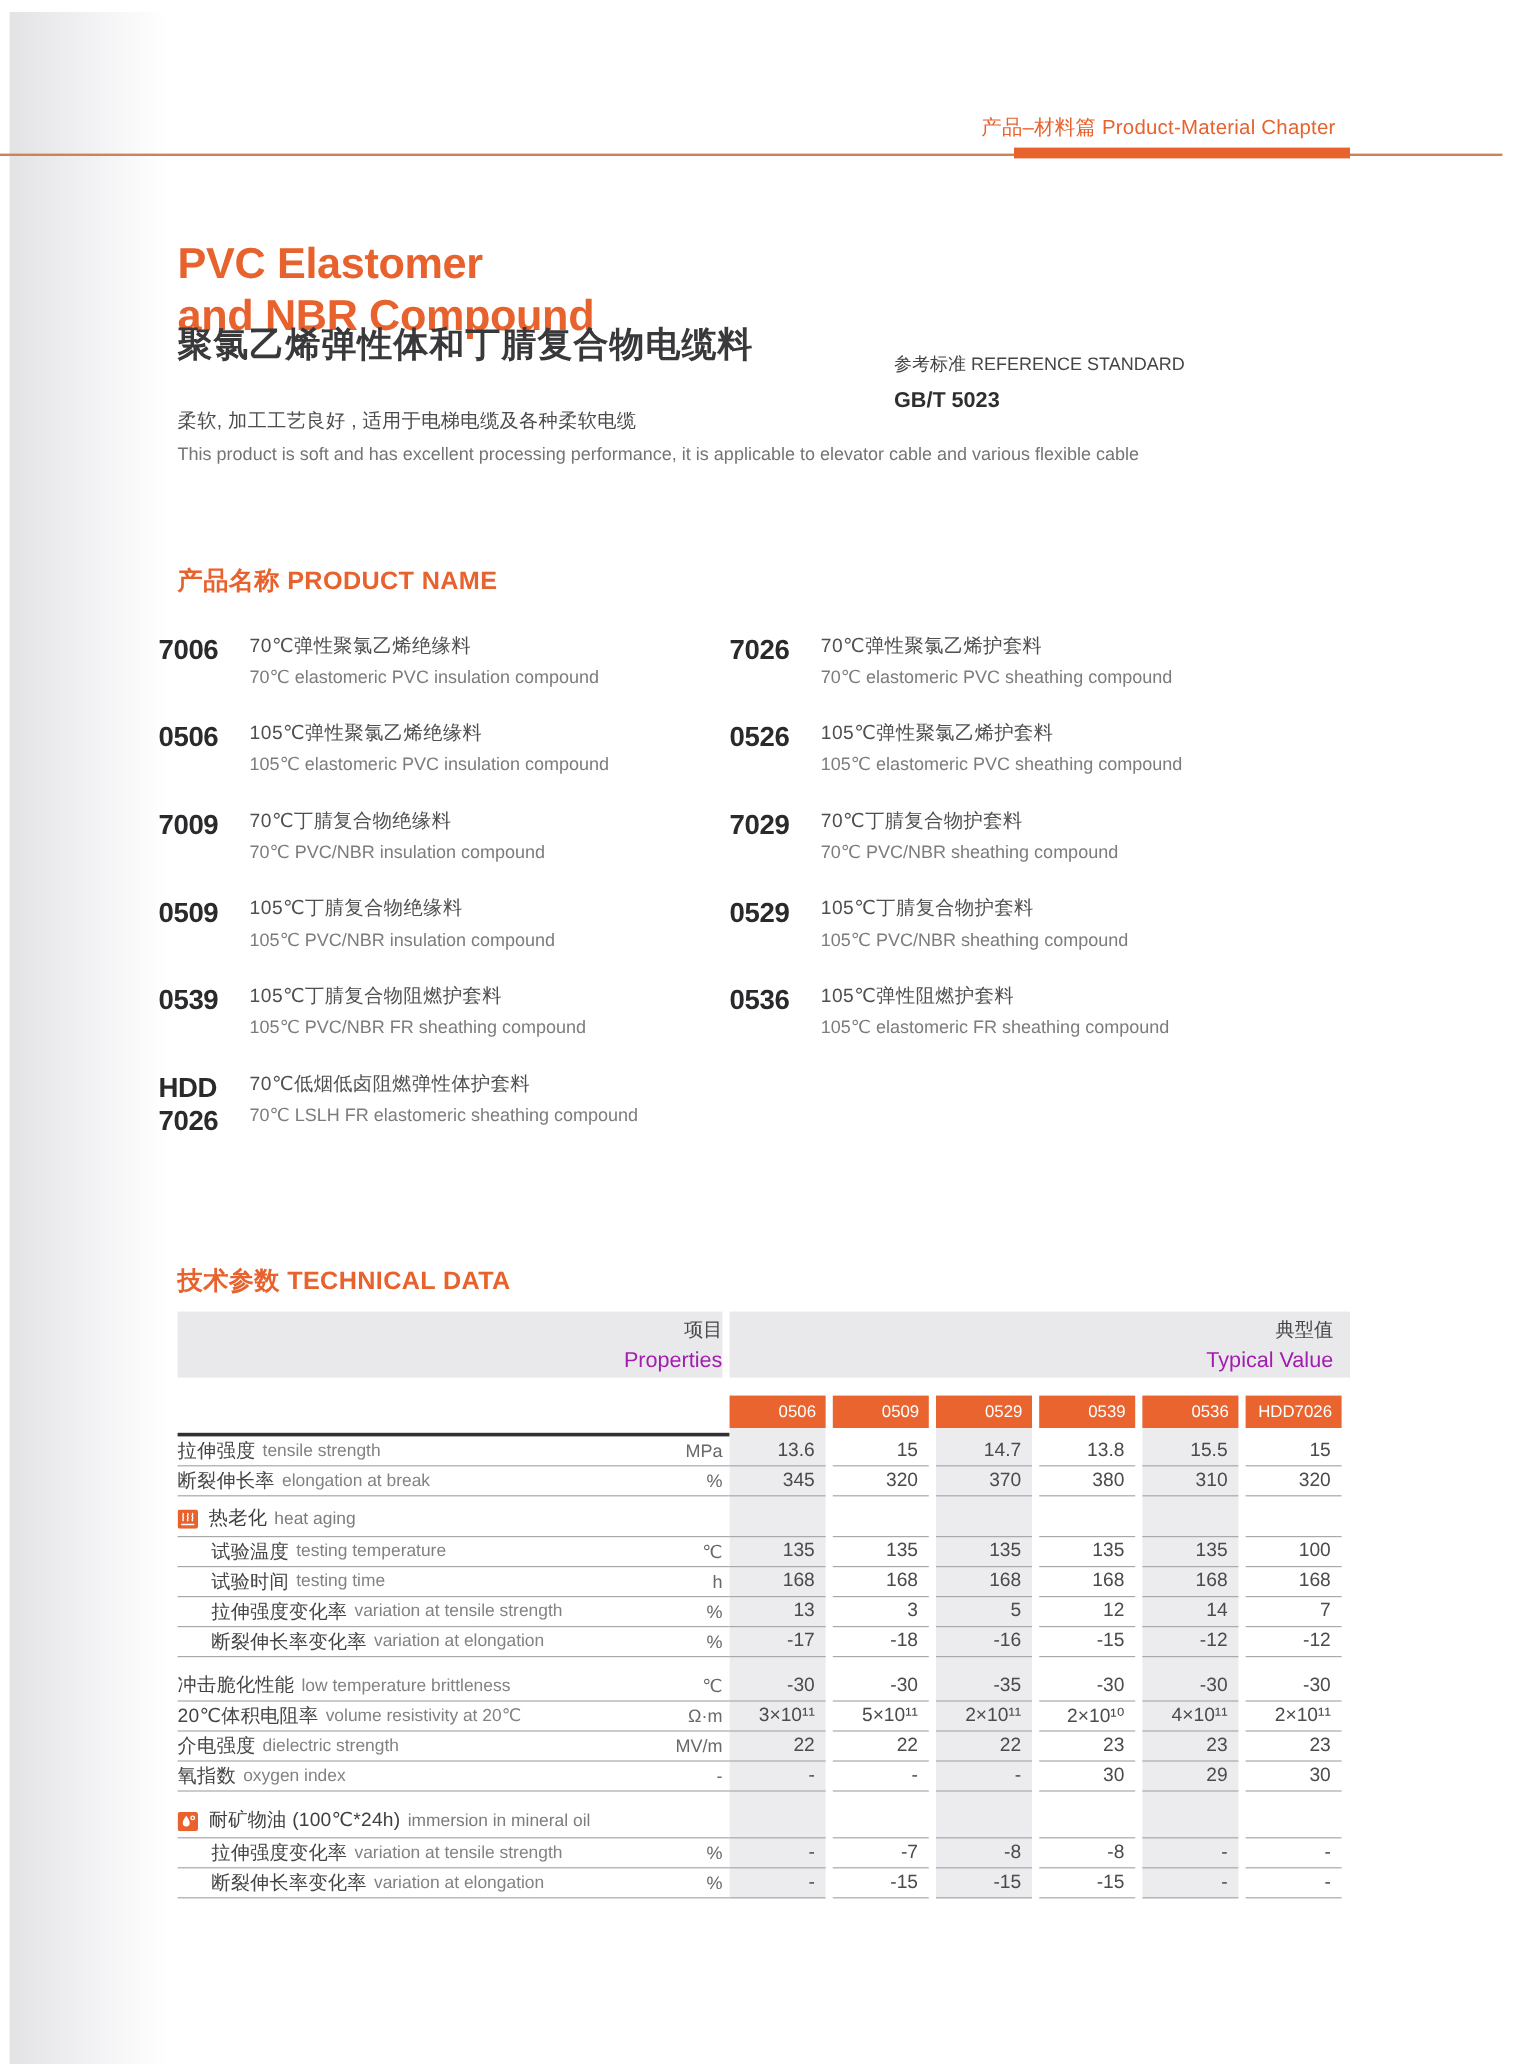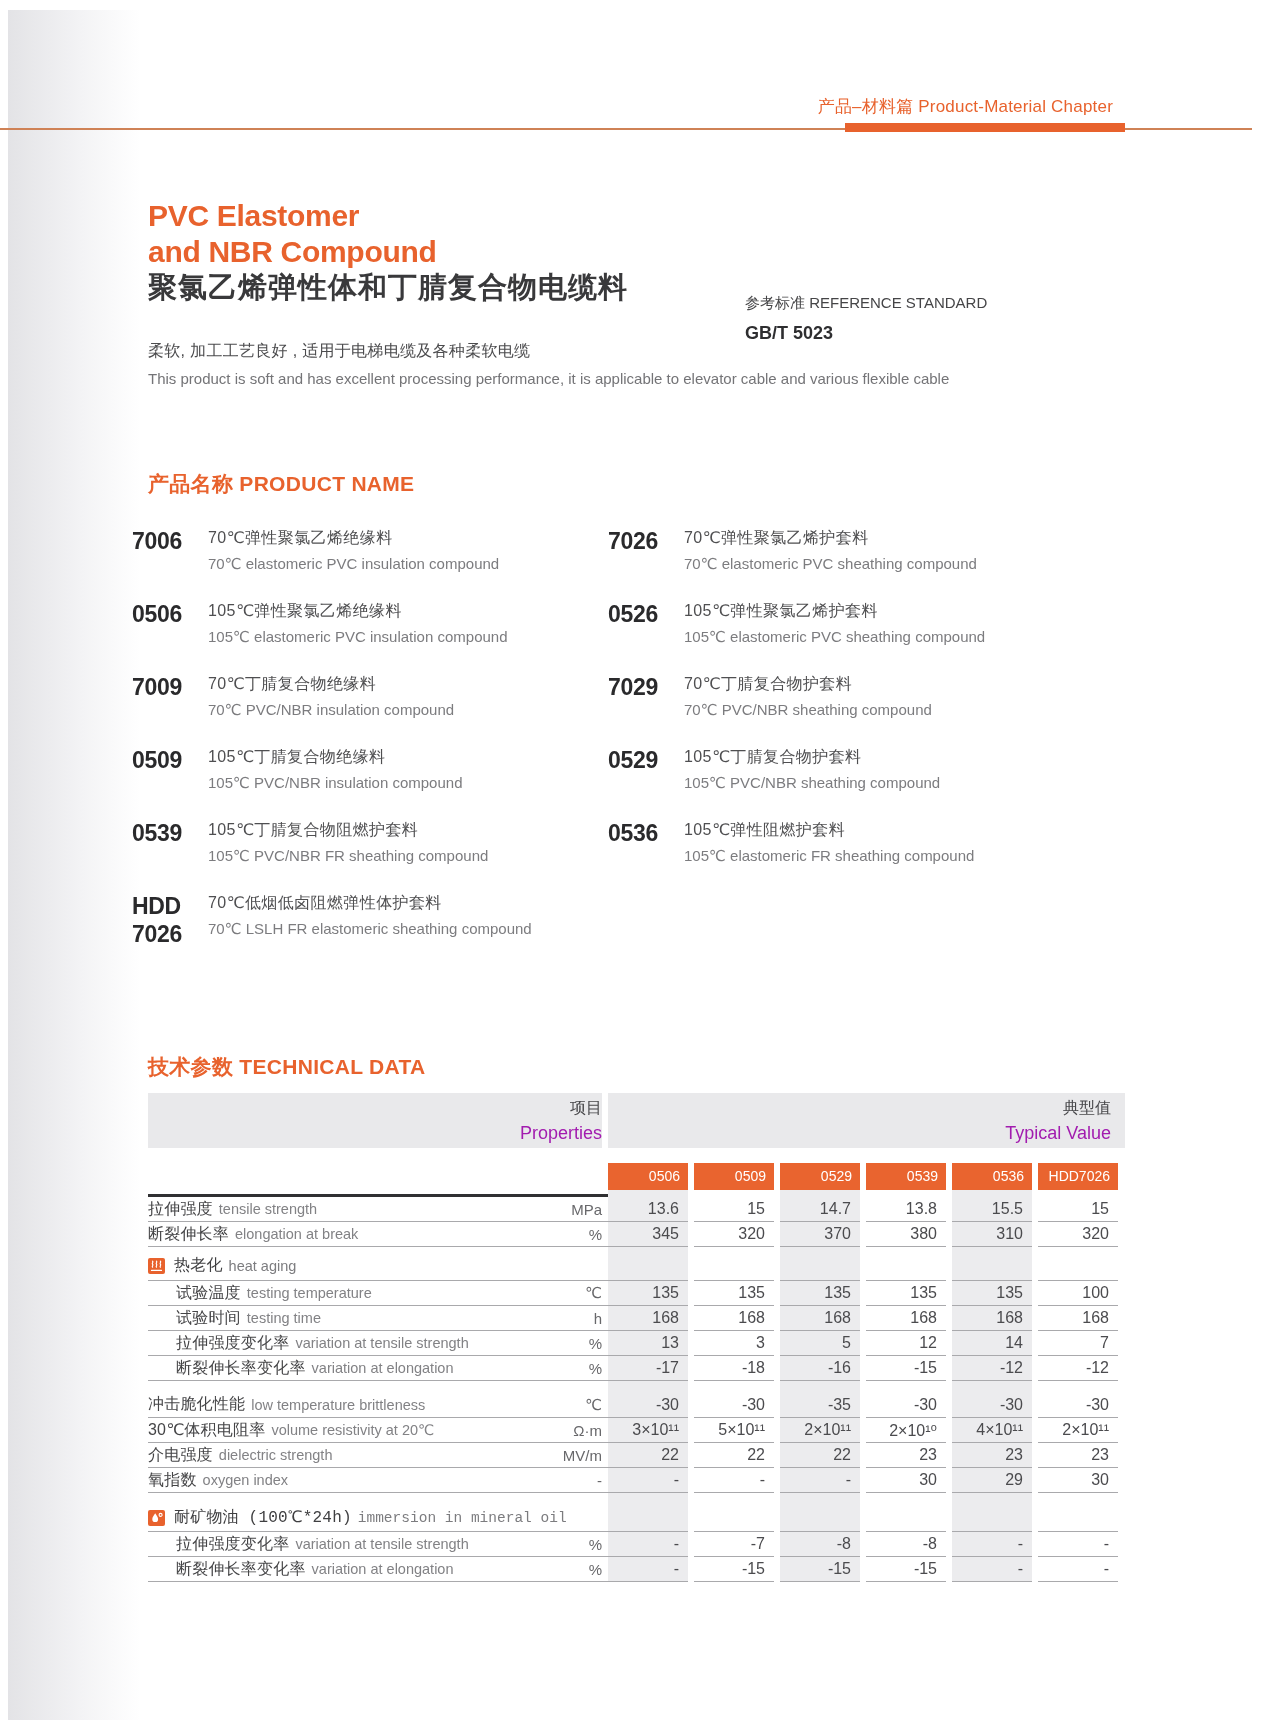--- a/index.html
+++ b/index.html
@@ -5,21 +5,21 @@
   html,body{margin:0;padding:0;background:#ffffff;}
   .page{position:relative;width:1252px;height:1720px;background:#fff;overflow:hidden;
         font-family:"Liberation Sans","DejaVu Sans",sans-serif;color:#3a3a3c;}
   .side{position:absolute;left:8px;top:10px;width:132px;height:1710px;
         background:linear-gradient(to right,#e3e3e6 0%,#f3f3f5 55%,#ffffff 100%);}
   .chapter{position:absolute;top:95px;right:139px;font-size:17px;font-weight:500;
            color:#e8622d;letter-spacing:.2px;}
   .hr-thin{position:absolute;top:128px;left:0;width:1264px;height:2px;background:#cf8256;}
   .hr-thick{position:absolute;top:123px;left:845px;width:280px;height:9px;background:#e8622d;}
 
-  .title-en{position:absolute;left:148px;top:198px;font-size:30px;line-height:1.2;
+  .title-en{position:absolute;left:148px;top:198px;font-size:36px;line-height:1.2;
             font-weight:700;color:#e8622d;letter-spacing:-.3px;}
   .title-zh{position:absolute;left:148px;top:268px;font-size:29px;font-weight:700;
             color:#39393b;letter-spacing:1px;}
   .ref{position:absolute;left:745px;top:258px;}
   .ref-label{font-size:15px;color:#454547;margin-top:36px;}
   .ref-value{margin-top:10px;font-size:18px;font-weight:700;color:#2e2e30;}
   .intro{position:absolute;left:148px;top:341px;}
   .intro-zh{font-size:16px;color:#4c4c4e;letter-spacing:.3px;}
   .intro-en{margin-top:8px;font-size:15px;color:#747477;}
 
@@ -47,21 +47,21 @@
   .ttable{position:absolute;left:148px;top:1163px;width:977px;}
   .stripe{position:absolute;top:0;bottom:0;width:80px;background:#ececee;z-index:0;}
   .trow{position:relative;z-index:1;display:grid;grid-template-columns:320px 140px repeat(6,86px);}
   .chips-row{height:27px;}
   .chip{width:80px;height:27px;line-height:27px;background:#e9642f;color:#fff;
         font-size:14px;font-weight:500;text-align:right;padding-right:8px;box-sizing:border-box;}
   .thick{width:460px;height:3px;background:#303032;margin-top:4px;}
   .drow{height:25px;}
   .drow.tall{height:26px;}
   .grow{height:30px;margin-top:4px;}
-  .grow.g2{height:28px;font-family:Liberation Mono, monospace;}
+  .grow.g2{height:28px;}
   .gapped{margin-top:11px;}
   .prop-cell{grid-column:1/3;display:flex;align-items:center;border-bottom:1px solid #a9a9ac;
              box-sizing:border-box;}
   .pzh{font-size:16px;color:#454547;letter-spacing:.2px;white-space:nowrap;}
   .pen{font-size:14.5px;color:#828285;margin-left:6px;white-space:nowrap;}
   .indent .pzh{padding-left:28px;}
   .unit{margin-left:auto;padding-right:6px;font-size:15px;color:#68686b;}
   .vcell{display:flex;}
   .vcell .v{width:80px;display:flex;align-items:center;justify-content:flex-end;
             padding-right:9px;box-sizing:border-box;border-bottom:1px solid #a9a9ac;
@@ -427,21 +427,21 @@
           </div>
           <div class="vcell">
             <div class="v">-30</div>
           </div>
           <div class="vcell">
             <div class="v">-30</div>
           </div>
         </div>
         <div class="trow drow">
           <div class="prop-cell">
-            <span class="pzh">30℃体积电阻率</span>
+            <span class="pzh">20℃体积电阻率</span>
             <span class="pen">volume resistivity at 20℃</span>
             <span class="unit">Ω·m</span>
           </div>
           <div class="vcell">
             <div class="v">3×10¹¹</div>
           </div>
           <div class="vcell">
             <div class="v">5×10¹¹</div>
           </div>
           <div class="vcell">

